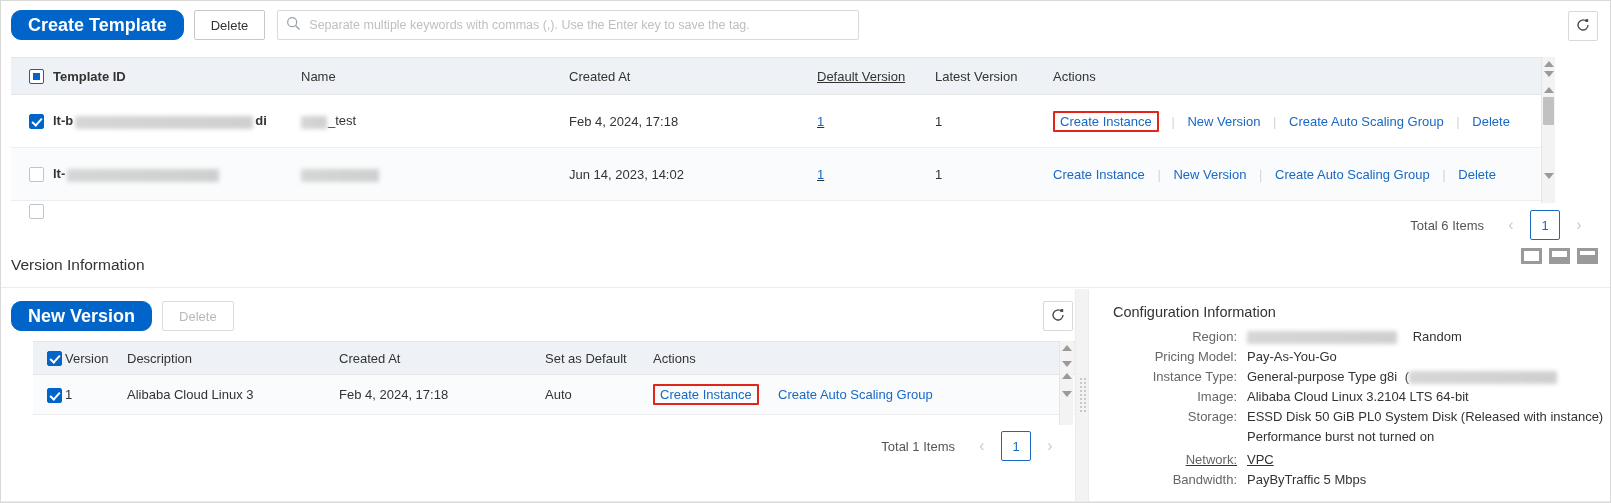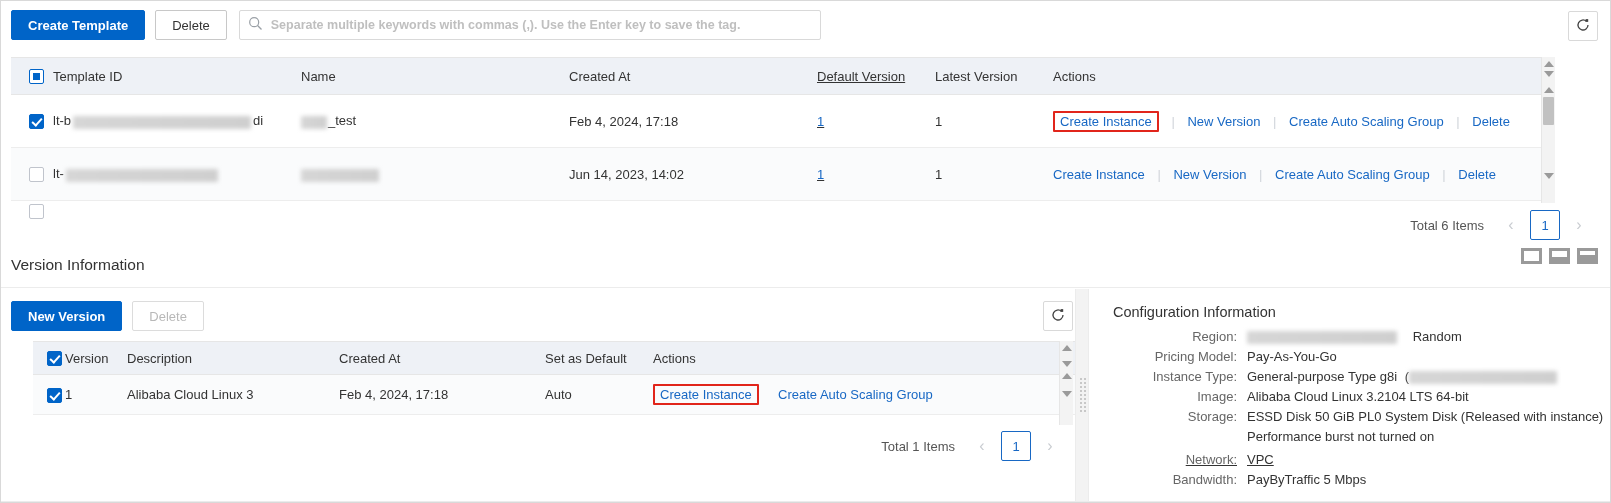--- a/index.html
+++ b/index.html
@@ -24,23 +24,23 @@
   .toolbar {
     position: absolute; left: 0; top: 0;
     width: 1609px; height: 48px;
     display: flex; align-items: center;
     padding: 0 10px;
     background: #fff;
   }
   .btn-primary {
     background: #0064c8; color: #fff;
     border: 1px solid #0064c8;
-    border-radius: 2px;
+    border-radius: 10px;
     height: 30px; padding: 0 16px;
-    font-size: 13px; font-weight: bold;
+    font-size: 18px; font-weight: bold;
     font-family: "Liberation Sans", sans-serif;
     cursor: pointer;
     display: flex; align-items: center; justify-content: center;
   }
   .btn-default {
     background: #fff; color: #333;
     border: 1px solid #c8c8c8;
     border-radius: 2px;
     height: 30px; padding: 0 16px;
     font-size: 13px;
@@ -62,21 +62,20 @@
   }
   .search-wrap .mag { flex: 0 0 auto; margin-right: 6px; }
   .search-input {
     flex: 1 1 auto;
     border: 0; outline: 0;
     height: 26px;
     font-size: 12.5px;
     font-family: "Liberation Sans", sans-serif;
     color: #be185d;
     background: transparent;
-    font-weight: bold;
   }
   .search-input::placeholder { color: #bfbfbf; }
 
   .refresh-btn {
     position: absolute; right: 12px; top: 10px;
     width: 30px; height: 30px;
     border: 1px solid #d9d9d9; border-radius: 2px;
     background: #fff;
     display: flex; align-items: center; justify-content: center;
     cursor: pointer;
@@ -98,21 +97,21 @@
   }
   .data-row {
     display: flex; align-items: center;
     height: 53px;
     border-bottom: 1px solid #ededed;
     background: #fff;
     font-size: 13px;
   }
   .data-row.alt { background: #fafbfc; }
   .c-check { width: 42px; padding-left: 18px; flex: 0 0 42px; }
-  .c-tid   { width: 248px; flex: 0 0 248px; }
+  .c-tid   { width: 248px; flex: 0 0 248px; font-weight: bold; }
   .c-name  { width: 268px; flex: 0 0 268px; }
   .c-date  { width: 248px; flex: 0 0 248px; }
   .c-dver  { width: 118px; flex: 0 0 118px; text-decoration: underline; }
   .c-lver  { width: 118px; flex: 0 0 118px; }
   .c-act   { flex: 1 1 auto; }
 
   .cb {
     width: 15px; height: 15px;
     border: 1px solid #c0c4cc;
     border-radius: 2px;

